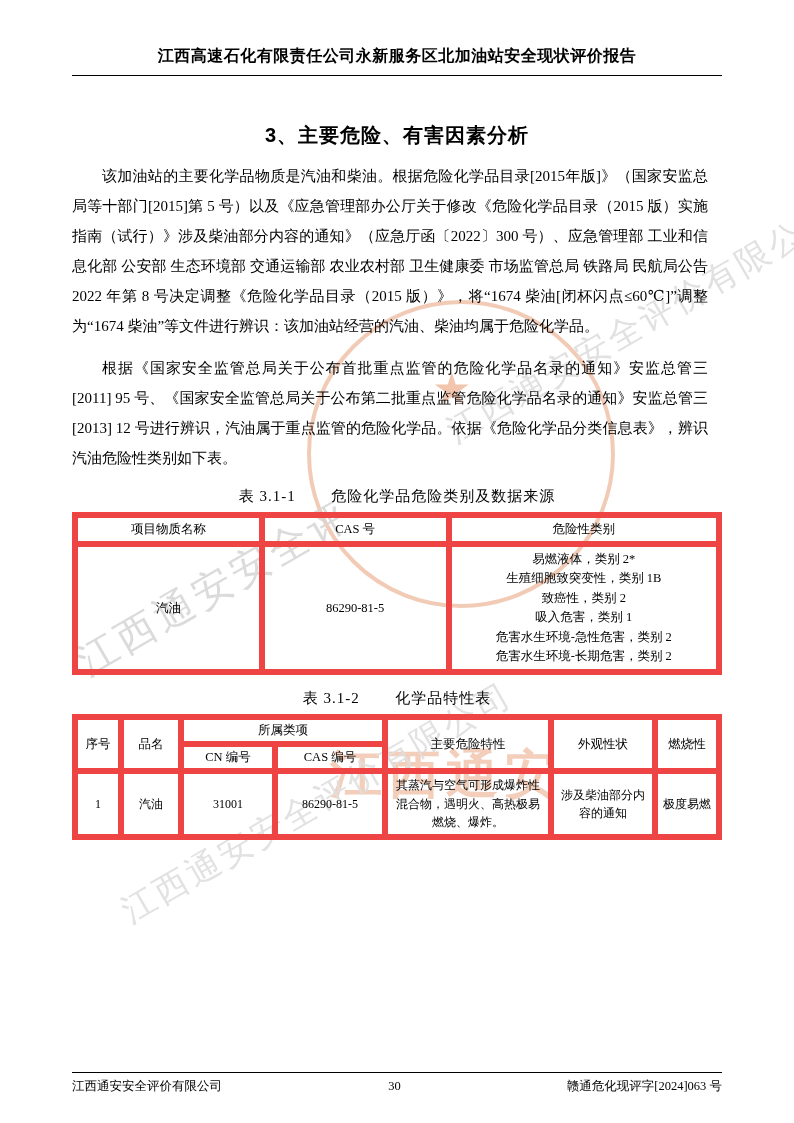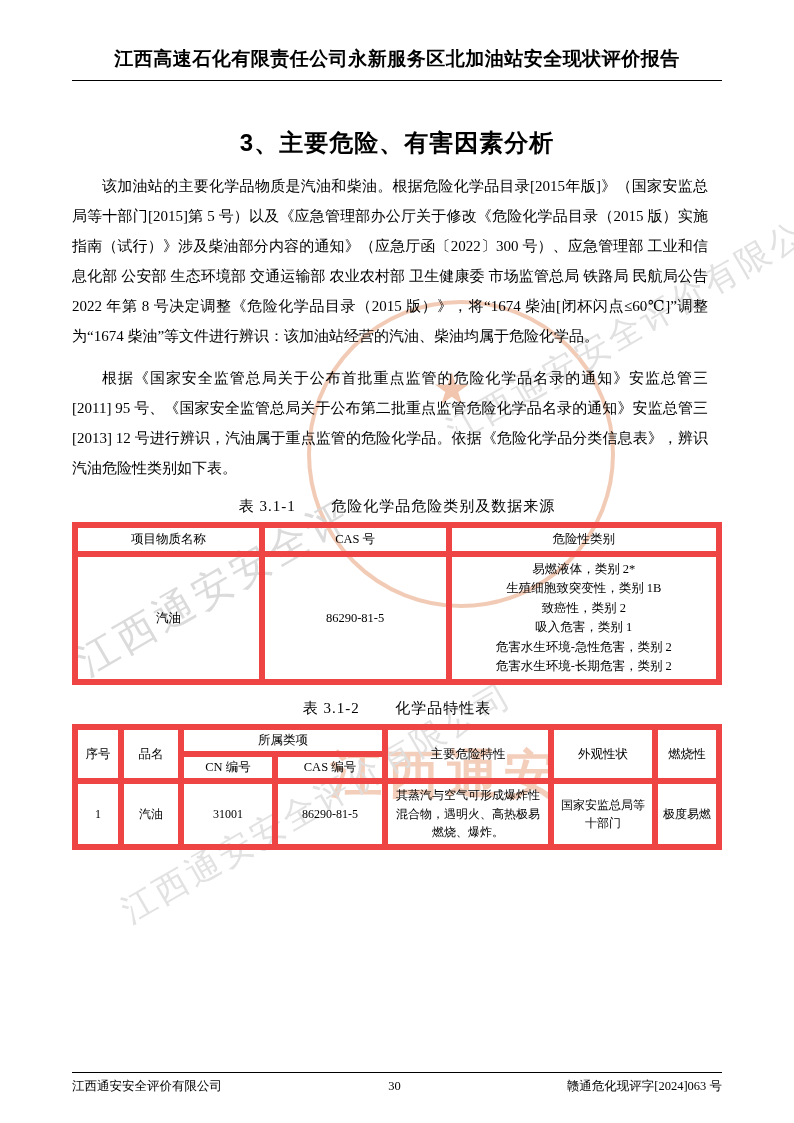--- a/index.html
+++ b/index.html
@@ -104,33 +104,33 @@
     letter-spacing: 3px;
     white-space: nowrap;
   }
 
   .content { position: relative; z-index: 10; }
 
   
   .doc-header {
     padding-top: 46px;
     text-align: center;
-    font-size: 19px;
+    font-size: 16px;
     font-weight: bold;
     letter-spacing: .5px;
   }
   .header-rule {
     margin-top: 8px;
     border-bottom: 1.6px solid #000;
   }
 
   
   h1.chapter {
     text-align: center;
-    font-size: 24px;
+    font-size: 20px;
     font-weight: bold;
     margin: 46px 0 0 0;
     font-family: "Liberation Sans", sans-serif;
     letter-spacing: 1px;
   }
   h2.section {
     font-size: 17px;
     font-weight: bold;
     margin: 30px 0 0 0;
     font-family: "Liberation Sans", sans-serif;
@@ -276,21 +276,21 @@
       <tr>
         <th style="width:82px">CN 编号</th>
         <th style="width:98px">CAS 编号</th>
       </tr>
       <tr>
         <td style="height:38px">1</td>
         <td>汽油</td>
         <td>31001</td>
         <td>86290-81-5</td>
         <td class="cell-multiline">其蒸汽与空气可形成爆炸性混合物，遇明火、高热极易燃烧、爆炸。</td>
-        <td class="cell-multiline">国家安监总局等十部门</td>
+        <td class="cell-multiline">涉及柴油部分内容的通知</td>
         <td class="cell-multiline">极度易燃</td>
       </tr>
     </tbody>
       </table>
 
   </div>
 
   <div class="doc-footer">
     <div class="footer-rule"></div>
     <div class="footer-row">

